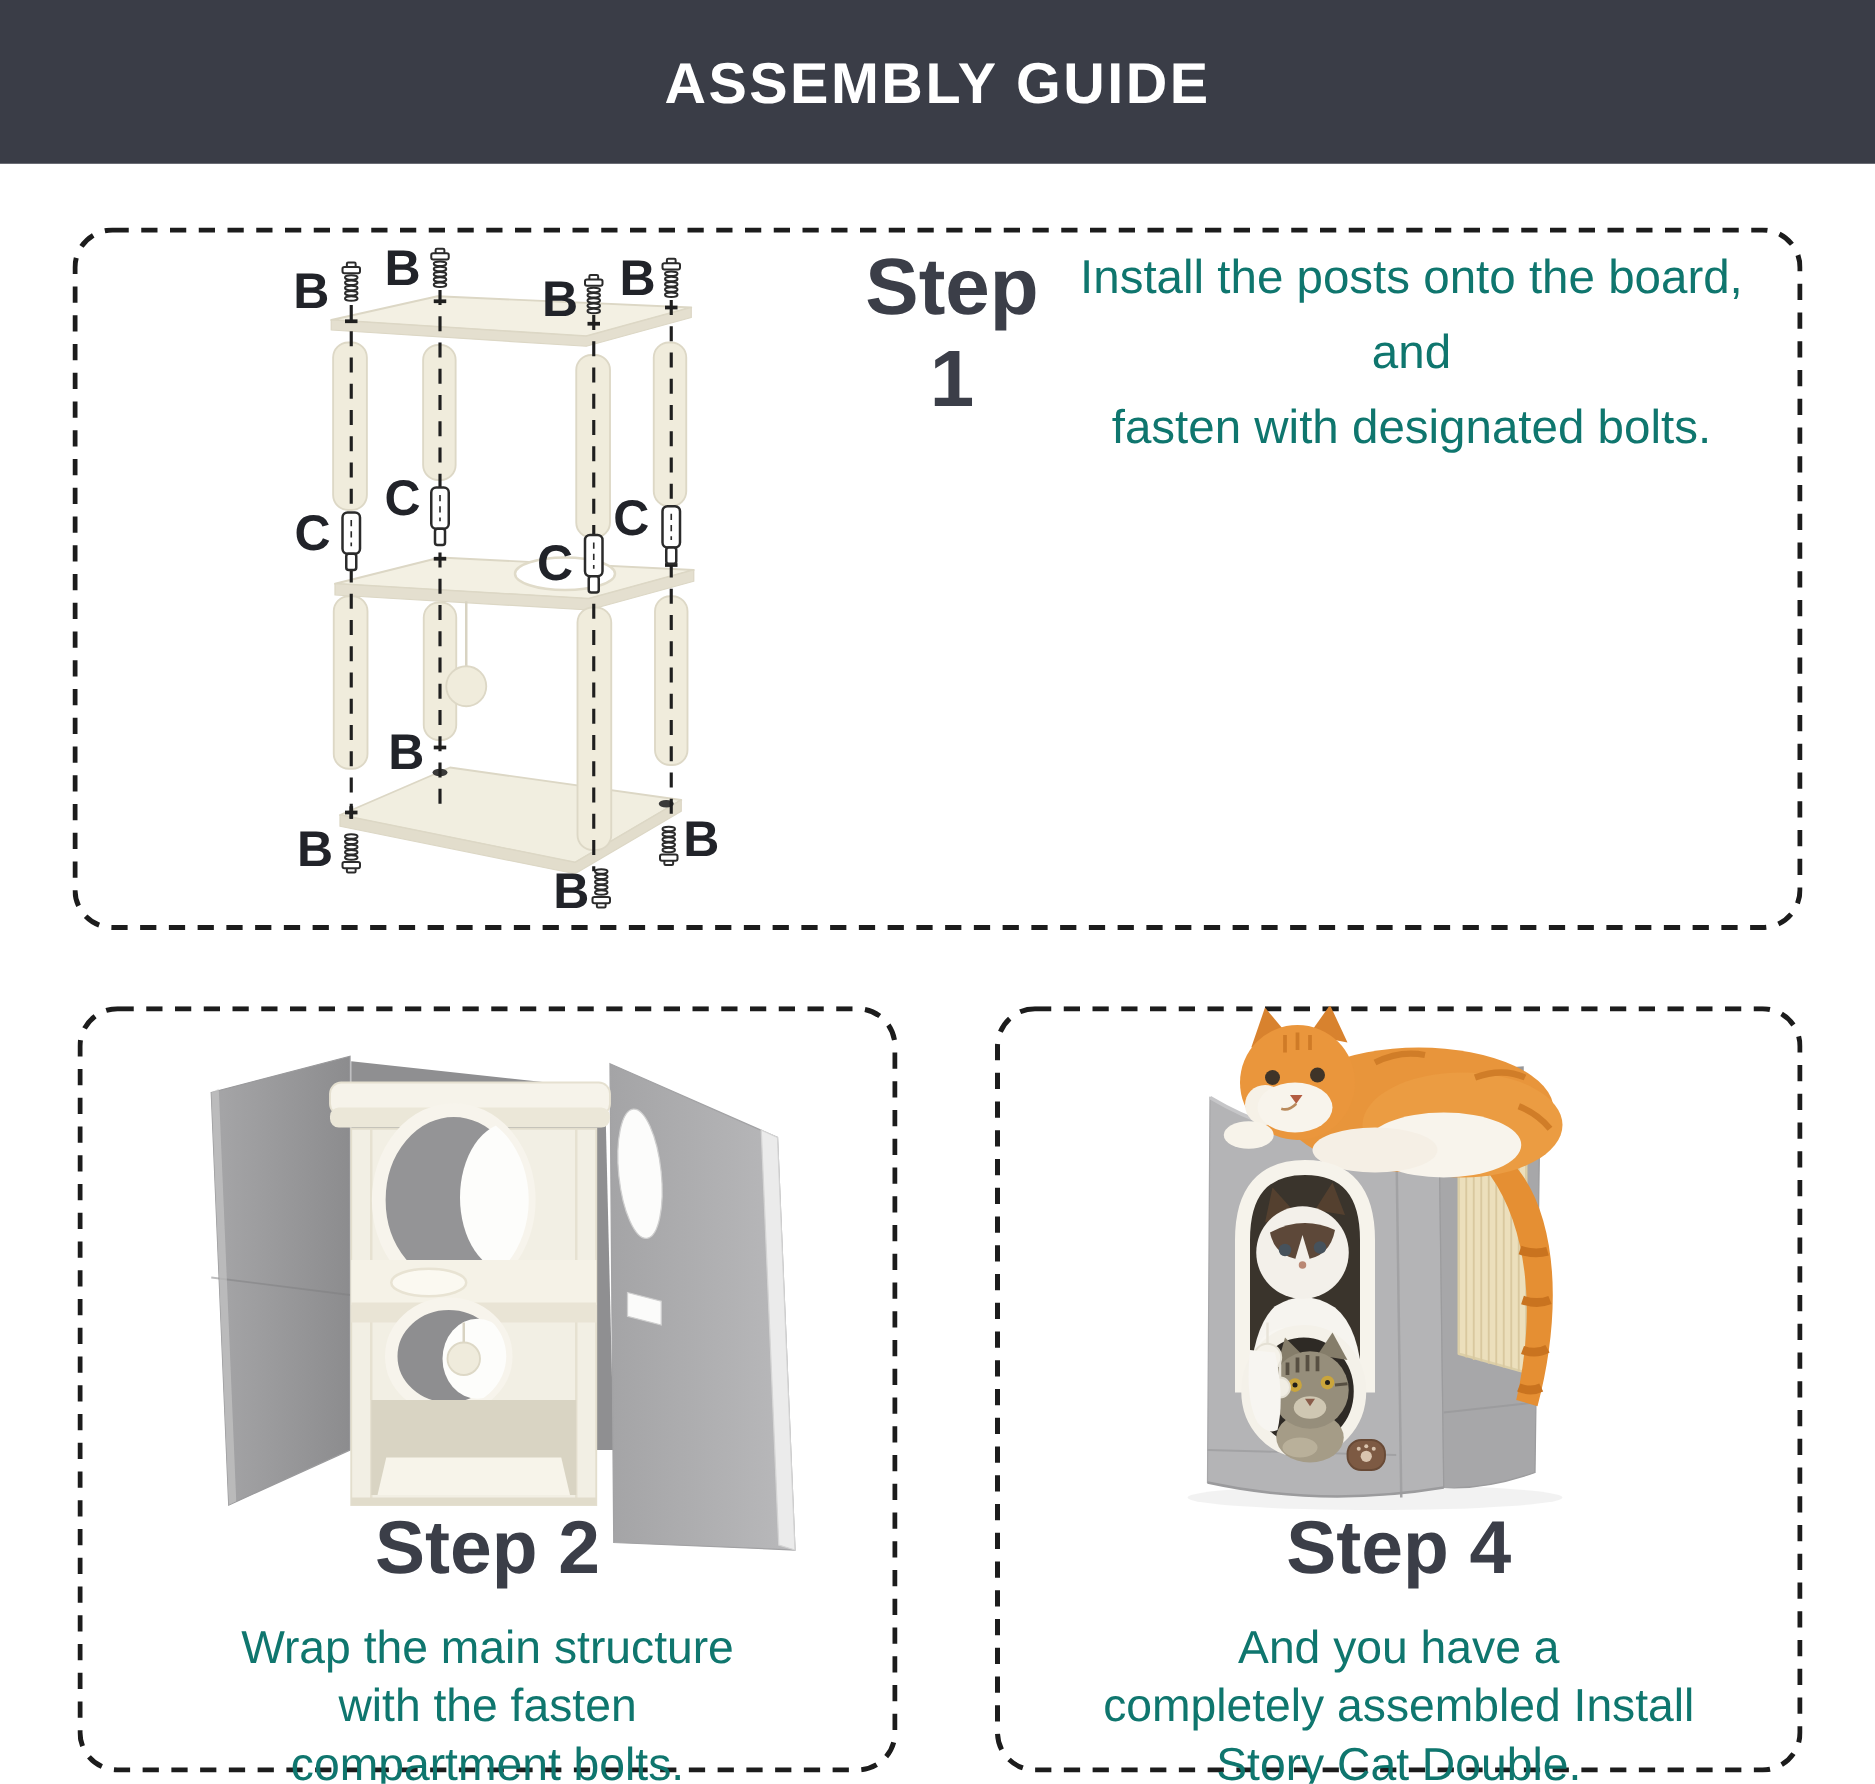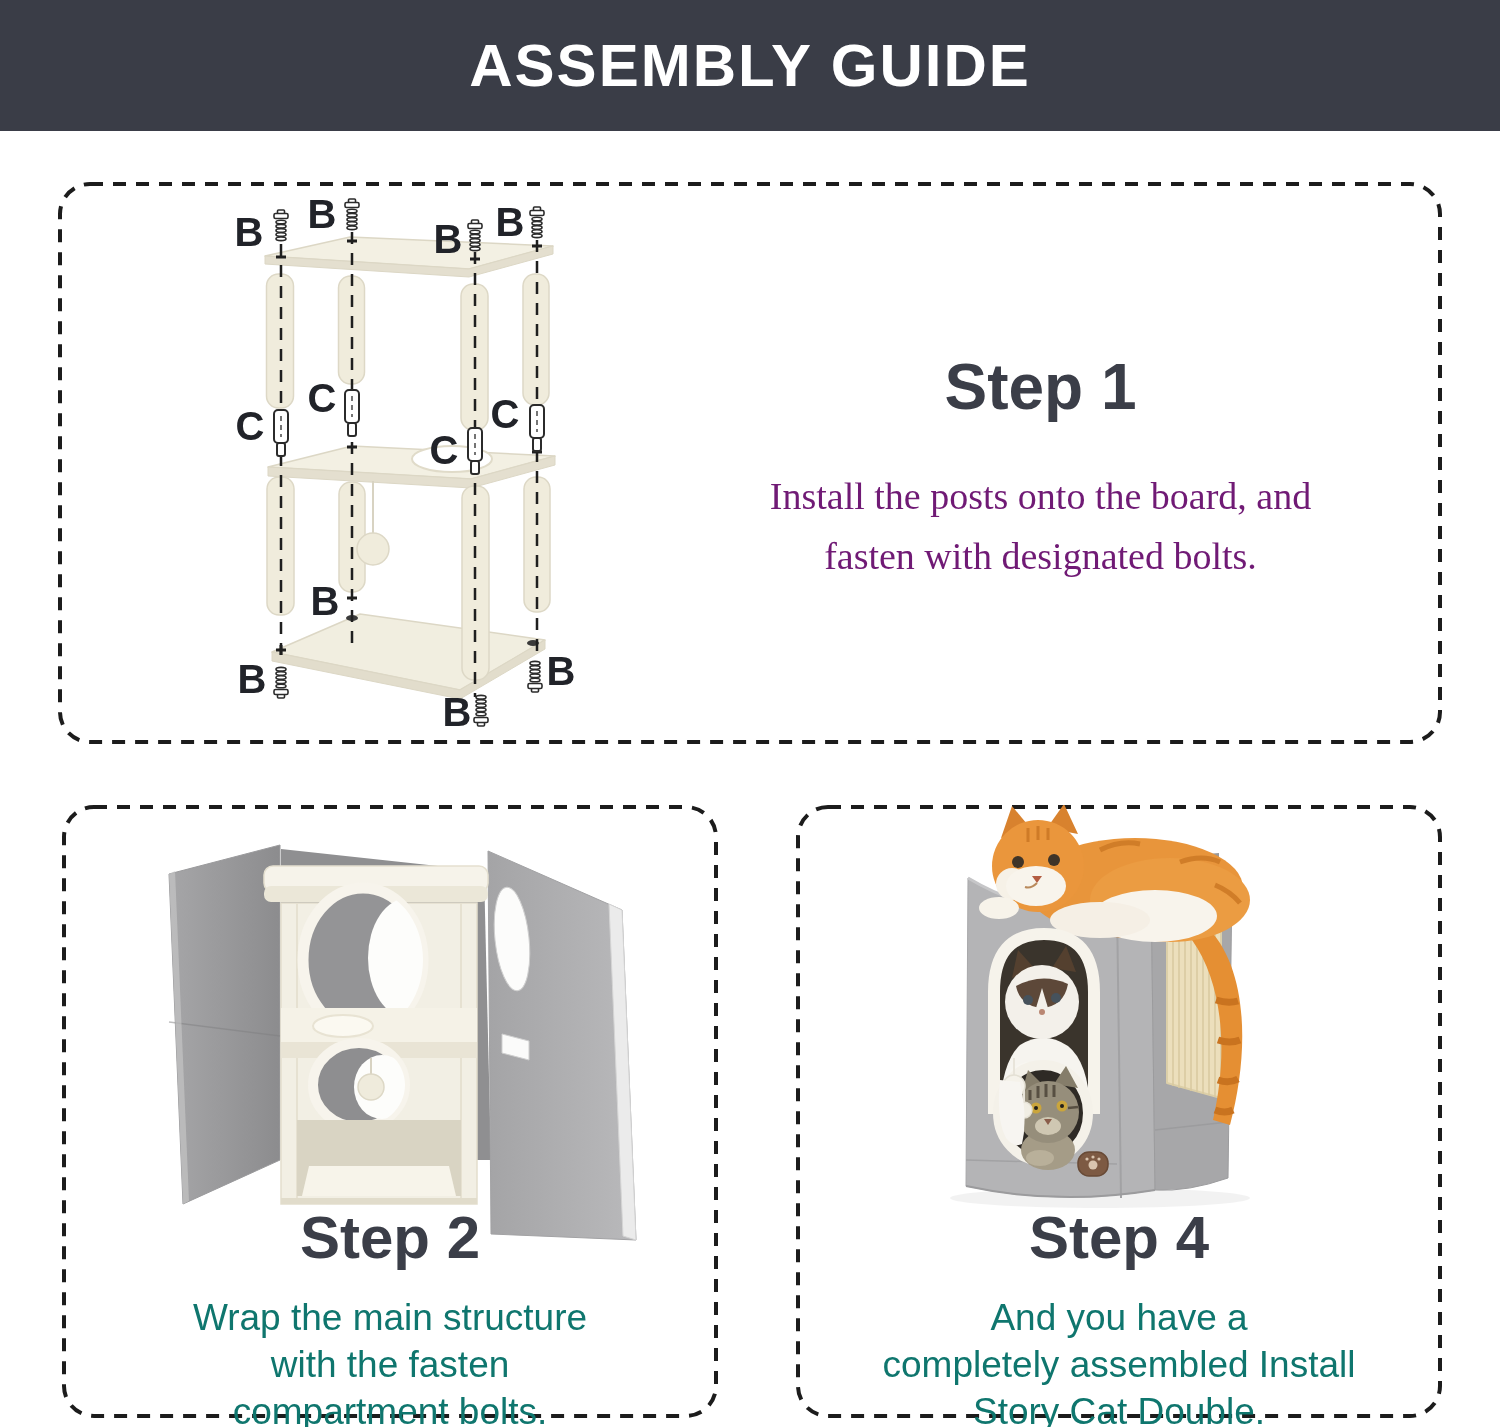--- a/index.html
+++ b/index.html
@@ -1,29 +1,29 @@
 <!DOCTYPE html>
 <html><head>
 <meta charset="utf-8">
 <style>
   html,body{margin:0;padding:0;}
   body{width:1500px;height:1427px;position:relative;background:#ffffff;
        font-family:"Liberation Sans",sans-serif;overflow:hidden;}
   .header{position:absolute;left:0;top:0;width:1500px;height:131px;background:#3a3d47;
           display:flex;align-items:center;justify-content:center;}
-  .header-title{color:#ffffff;font-size:60px;font-weight:700;letter-spacing:2px;}
+  .header-title{color:#ffffff;font-size:46px;font-weight:700;letter-spacing:2px;}
   .panel{position:absolute;}
   .pborder{position:absolute;left:0;top:0;}
   .fig{position:absolute;left:0;top:0;}
   .step1-caption{position:absolute;left:615px;right:34px;top:0;bottom:0;
-                 display:flex;flex-direction:column;justify-content:center;align-items:center;
+                 display:flex;flex-direction:row;justify-content:center;
                  text-align:center;padding-top:10px;}
   .cap-title{font-size:64px;font-weight:700;color:#3b3e48;}
   .step1-caption .cap-title{margin-bottom:42px;}
-  .step1-lines{font-size:38px;line-height:60px;color:#701a75;font-family:Liberation Serif, serif;}
+  .step1-lines{font-size:38px;line-height:60px;color:#0f766e;}
   .caption{position:absolute;left:0;right:0;top:398px;text-align:center;}
   .caption .cap-title{font-size:60px;margin-bottom:22px;}
   .cap-lines{font-size:37px;line-height:47px;color:#0f766e;}
   .ln{display:block;}
   .plabel{font-family:"Liberation Sans",sans-serif;font-weight:700;font-size:40px;
           fill:#212329;text-anchor:middle;}
   .gline{stroke:#1f1f1f;stroke-width:2.5;stroke-dasharray:12 9;}
   .tick{stroke:#1f1f1f;stroke-width:3;}
 </style>
 </head>

